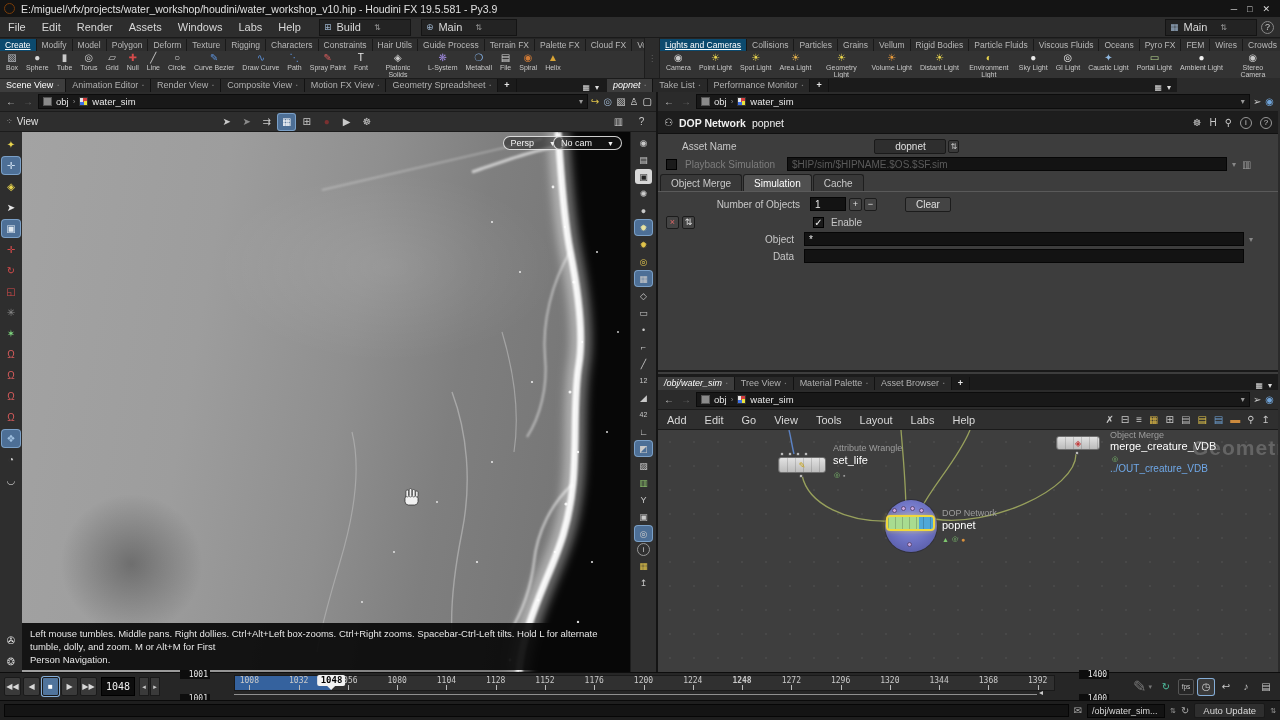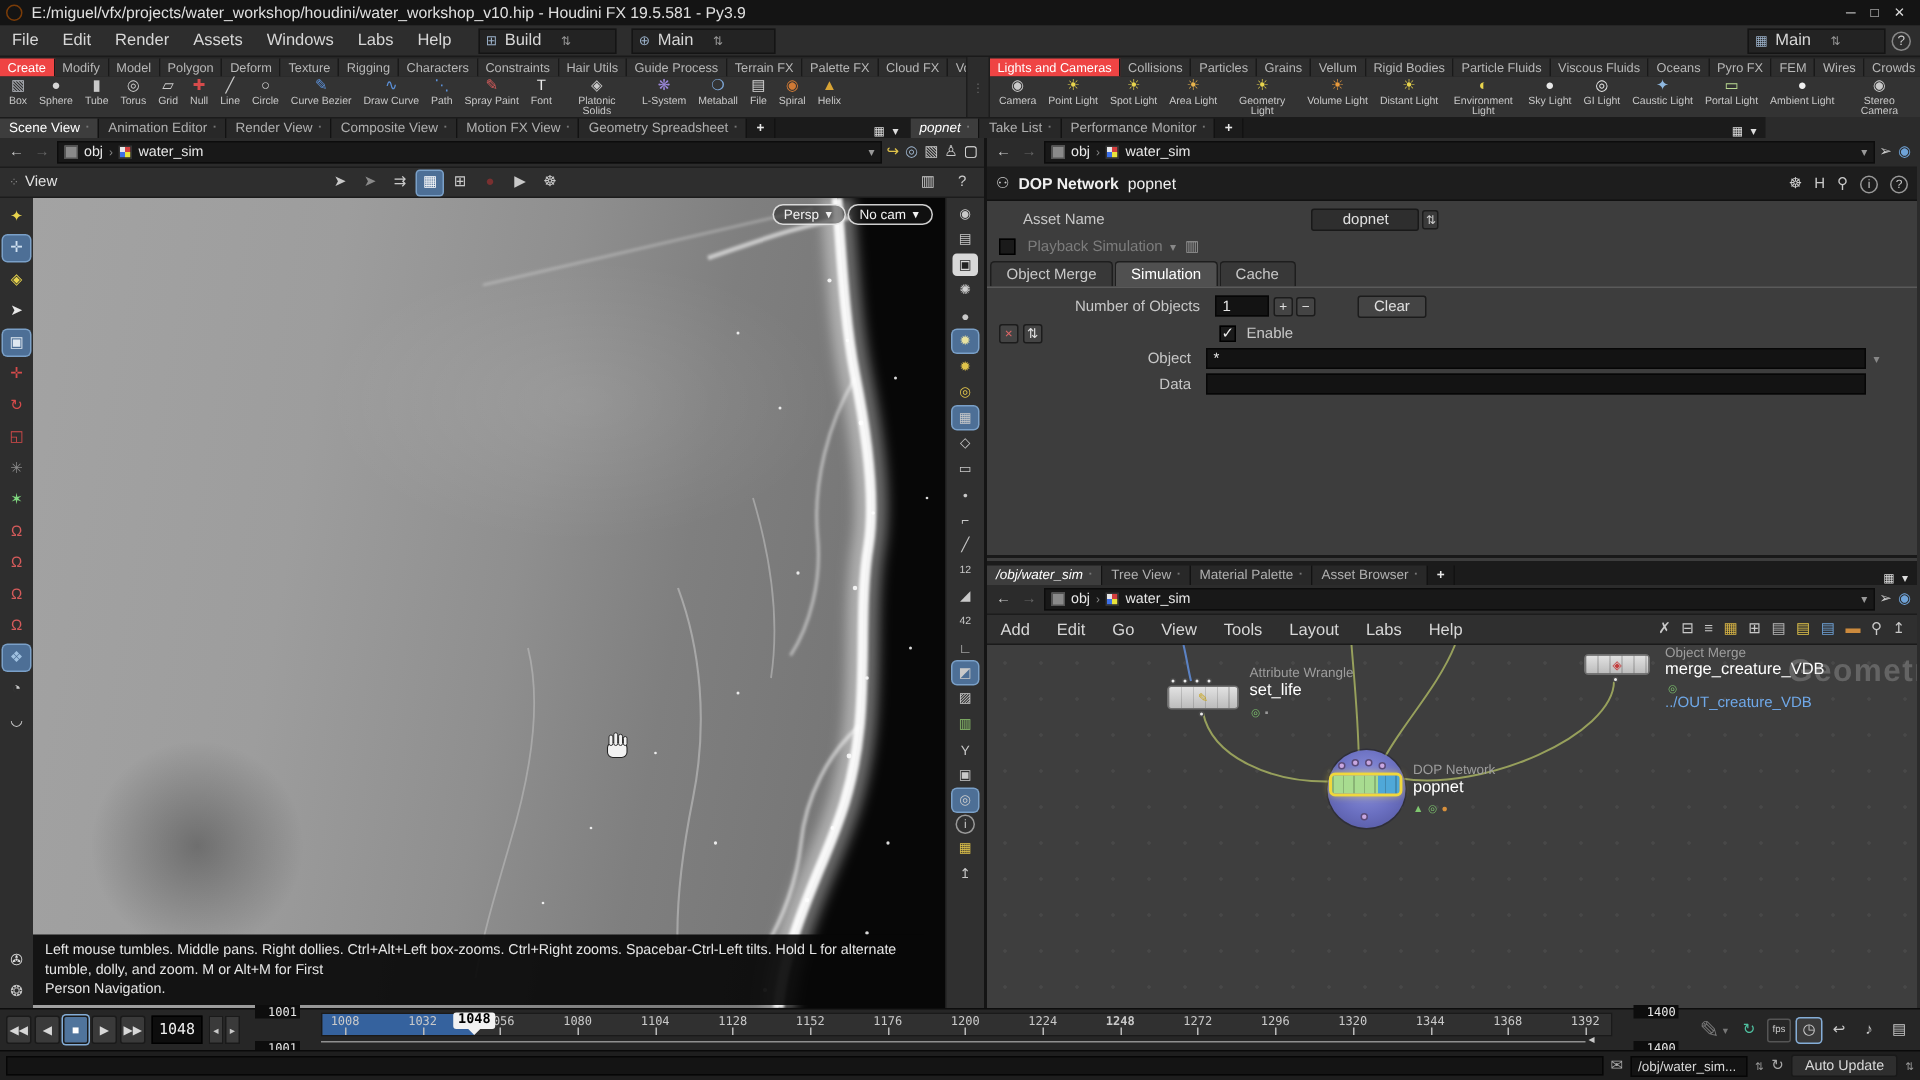--- a/index.html
+++ b/index.html
@@ -25,21 +25,21 @@
   .combo.rmain { width:92px; margin-right:4px; }
   .helpcirc { width:13px; height:13px; border:1px solid #888; border-radius:50%; font-size:9px; color:#ccc; display:flex; align-items:center; justify-content:center; margin-right:6px; }
 
   
   .shelfrow { position:absolute; left:0; top:38px; width:1280px; height:40px; background:#333; display:flex; }
   .shelf { display:flex; flex-direction:column; overflow:hidden; }
   .shelf.left { width:644px; } .shelf.right { width:620px; }
   .shelf-divider { width:16px; background:#2c2c2c; border-left:1px solid #1d1d1d; border-right:1px solid #1d1d1d; display:flex; align-items:center; justify-content:center; color:#666; font-size:8px; letter-spacing:0; }
   .stabs { height:13px; background:#252525; display:flex; align-items:flex-end; overflow:hidden; }
   .stab { font-size:8.5px; line-height:12px; padding:0 5px; background:#2e2e2e; color:#b8b8b8; border-right:1px solid #191919; white-space:nowrap; }
-  .stab.active { background:#ef4444; color:#fff; }
+  .stab.active { background:#0c4a6e; color:#fff;text-decoration:underline; }
   .stools { height:27px; display:flex; overflow:hidden; padding-left:2px; }
   .tool { flex:0 0 auto; display:flex; flex-direction:column; align-items:center; justify-content:flex-start; padding:1px 4px 0 4px; max-width:52px; }
   .ticon { height:12px; font-size:10px; line-height:12px; color:#c9c9c9; }
   .tlabel { font-size:7px; line-height:7px; color:#c8c8c8; text-align:center; max-width:44px; }
 
   
   .panetabs { position:absolute; left:0; top:78px; width:1177px; height:14px; background:#1b1b1b; display:flex; }
   .ptabs { display:flex; align-items:flex-end; height:14px; overflow:hidden; }
   .ptabs.leftset { width:658px; } .ptabs.rightset { width:620px; margin-left:2px; }
   .ptab { display:flex; align-items:center; gap:4px; font-size:9px; line-height:13px; height:13px; padding:0 6px; background:#282828; color:#b0b0b0; border-right:1px solid #121212; white-space:nowrap; }
@@ -88,21 +88,21 @@
   .vicon.circ { border:1px solid #999; border-radius:50%; width:13px; height:13px; font-size:8px; }
   .vicon.txt { font-size:7px; }
   .vicon.pushdown { margin-top:auto; }
   .vp-canvas { position:relative; flex:1; overflow:hidden; cursor:default;
     background:
       radial-gradient(closest-side at 18% 80%, rgba(0,0,0,.30), transparent 65%),
       radial-gradient(closest-side at 60% 25%, rgba(255,255,255,.10), transparent 70%),
       linear-gradient(100deg,#a3a3a3 0%,#9d9d9d 30%,#8f8f8f 52%,#7f7f7f 68%,#707070 100%);
   }
   .vp-canvas svg { position:absolute; left:0; top:0; }
-  .vp-pill { position:absolute; top:4px; height:14px; border:1px solid rgba(255,255,255,.8); border-radius:8px; background:rgba(25,25,25,.5); color:#f2f2f2; font-size:9px; display:flex; align-items:center; gap:3px; padding:0 7px; z-index:6; }
+  .vp-pill { position:absolute; top:4px; height:14px; border:1px solid rgba(255,255,255,.8); border-radius:8px; background:rgba(25,25,25,.5); color:#f2f2f2; font-size:9px; display:flex; align-items:center; gap:15px; padding:0 7px; z-index:6; }
   .vp-pill .dd { font-size:7px; }
   .pill-persp { right:66px; } .pill-cam { right:8px; }
   .help-overlay { position:absolute; left:0; right:14px; bottom:2px; background:rgba(8,8,8,.92); color:#e6e6e6; font-size:9.5px; line-height:13px; padding:4px 8px; z-index:5; }
 
   
   .params { position:absolute; left:0; top:0; width:620px; height:280px; background:#3d3d3d; border-bottom:2px solid #191919; }
   .pheader { height:22px; background:#1d1d1d; display:flex; align-items:center; gap:6px; padding:0 6px; border-bottom:1px solid #111; }
   .pheader .nodeic { font-size:10px; color:#c9c9c9; }
   .pheader .ptype { font-size:10.5px; font-weight:bold; color:#f0f0f0; }
   .pheader .pname { font-size:10.5px; color:#f0f0f0; }
@@ -150,21 +150,21 @@
     background-image:repeating-linear-gradient(90deg, rgba(0,0,0,.18) 0 1px, transparent 1px 7px), linear-gradient(90deg,#a8dc90 0 68%, #4fa8d8 68% 100%);
     box-shadow:0 0 5px rgba(240,216,60,.55); z-index:2; }
   .geo-watermark { position:absolute; left:534px; top:6px; font-size:21px; font-weight:bold; color:rgba(190,190,190,.30); letter-spacing:1px; }
 
   
   .playbar { position:absolute; left:0; top:672px; width:1280px; height:28px; background:#262626; border-top:1px solid #0d0d0d; display:flex; align-items:center; padding:0 4px; gap:2px; }
   .tbtn { width:17px; height:19px; background:#3a3a3a; border:1px solid #1a1a1a; color:#d8d8d8; font-size:8px; display:flex; align-items:center; justify-content:center; border-radius:2px; flex:0 0 auto; }
   .tbtn.active { background:#50749c; box-shadow:0 0 0 1px #85aed8; color:#fff; }
   .framebox { width:34px; height:19px; background:#0d0d0d; border:1px solid #000; color:#f0f0f0; font-family:"DejaVu Sans Mono",monospace; font-size:10px; display:flex; align-items:center; justify-content:center; margin:0 2px; }
   .stepbtn { width:10px; height:19px; background:#3a3a3a; border:1px solid #1a1a1a; color:#c9c9c9; font-size:7px; display:flex; align-items:center; justify-content:center; }
-  .rangecol { display:flex; flex-direction:column; gap:15px; margin:0 8px; }
+  .rangecol { display:flex; flex-direction:column; gap:15px; margin:0 18px; }
   .rangefield { width:30px; height:9px; background:#0d0d0d; color:#e8e8e8; font-family:"DejaVu Sans Mono",monospace; font-size:8px; display:flex; align-items:center; justify-content:flex-end; padding-right:2px; }
   .tl-wrap { flex:1; display:flex; flex-direction:column; margin:0 4px; }
   .timeline { position:relative; height:16px; background:#303030; border:1px solid #1a1a1a; overflow:visible; }
   .tl-blue { position:absolute; left:0; top:0; bottom:0; background:#35629e; }
   .tick { position:absolute; top:0; bottom:0; width:1px; }
   .tick::after { content:""; position:absolute; bottom:0; left:0; width:1px; height:5px; background:#bbb; }
   .ticklab { position:absolute; top:0px; left:0; transform:translateX(-50%); font-size:8px; color:#c9c9c9; font-family:"DejaVu Sans Mono",monospace; }
   .playhead { position:absolute; top:-1px; transform:translateX(-50%); background:#f2f2f2; color:#000; font-family:"DejaVu Sans Mono",monospace; font-size:9px; font-weight:bold; padding:0px 3px 1px 3px; border-radius:2px; z-index:4; }
   .playhead::after { content:""; position:absolute; left:50%; bottom:-4px; transform:translateX(-50%); border:4px solid transparent; border-top-color:#f2f2f2; border-bottom:none; }
   .rangelane { position:relative; height:7px; }
@@ -667,20 +667,21 @@
 
         <div class="prow" style="top:46px">
           <span class="plab" style="margin-left:24px">Asset Name</span>
           <span class="combo2" style="margin-left:138px;width:72px">dopnet</span>
           <span class="spinbtn" style="margin-left:2px">⇅</span>
         </div>
 
         <div class="prow" style="top:64px">
           <span class="chk" style="margin-left:8px"></span>
           <span class="plab" style="margin-left:8px;color:#7d7d7d">Playback Simulation</span>
+          <span class="pfield" style="margin-left:12px;width:440px;color:#5a5a5a">$HIP/sim/$HIPNAME.$OS.$SF.sim</span>
           <span style="margin-left:5px;color:#888;font-size:8px">▾</span>
           <span style="margin-left:6px;color:#9a9a9a;font-size:10px">▥</span>
         </div>
 
         <div class="ftabs" id="param-folder-tabs">
             <span class="ftab">Object Merge</span>
             <span class="ftab active">Simulation</span>
             <span class="ftab">Cache</span>
           </div>
         <div class="ftabline"></div>

